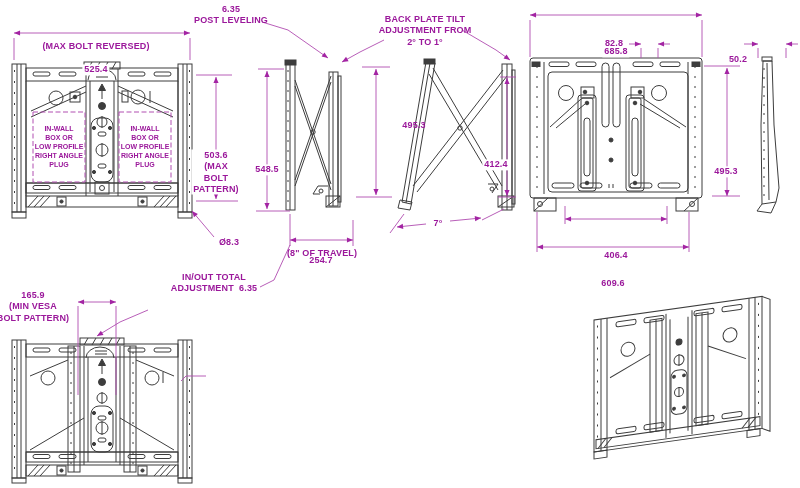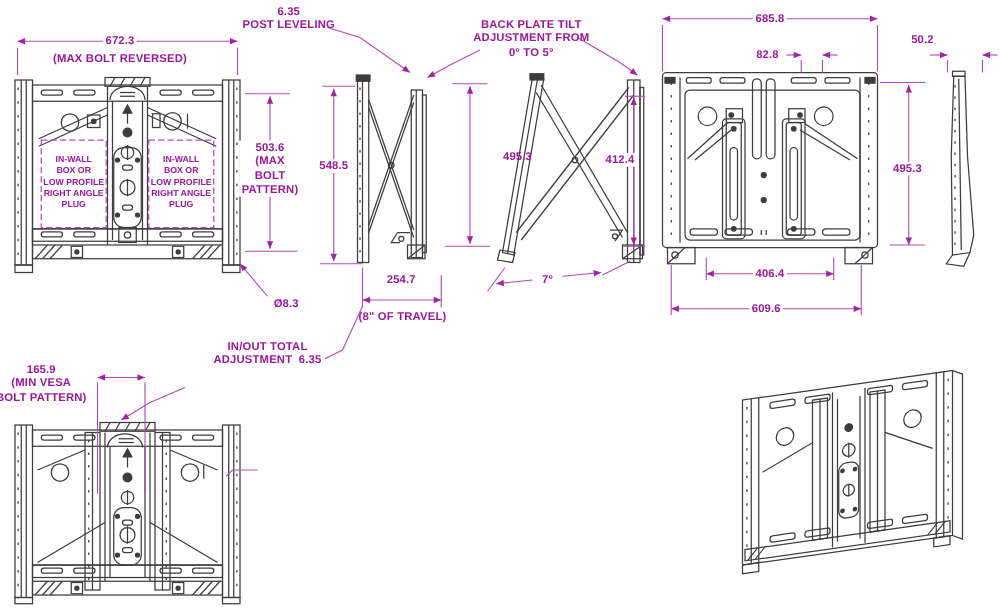--- a/index.html
+++ b/index.html
@@ -2,21 +2,21 @@
 <html><head>
 <meta charset="utf-8">
 <style>
   html,body{margin:0;padding:0;background:#fff;}
   #canvas{position:relative;width:800px;height:488px;background:#fff;overflow:hidden;
           font-family:"Liberation Sans",sans-serif;}
   #canvas svg{position:absolute;left:0;top:0;z-index:1;}
   .lbl{position:absolute;transform:translate(-50%,-50%);color:#9B189B;font-weight:700;
        font-size:9px;line-height:1.25;text-align:center;white-space:pre;
        letter-spacing:.15px;z-index:2;}
-  .wbg{background:#fff;padding:0 2px;}
+  .wbg{background:#fff;padding:0 2px;margin-top:37px;}
   .small{font-size:7px;line-height:1.28;letter-spacing:0;}
 </style>
 </head>
 <body>
 
 <div id="canvas">
 
 <svg width="800" height="488" viewBox="0 0 800 488">
   <defs>
     <marker id="ar" viewBox="0 0 10 10" refX="9.5" refY="5" markerWidth="9" markerHeight="7.5" orient="auto-start-reverse">
@@ -389,30 +389,30 @@
     <polyline points="262,22 288,30 328,58" marker-end="url(#ar)"></polyline>
     <polyline points="384,40 360,52 342,62" marker-end="url(#ar)"></polyline>
     <polyline points="462,30 496,50 510,60" marker-end="url(#ar)"></polyline>
     <line x1="214" y1="237" x2="192" y2="211" marker-end="url(#ar)"></line>
     <polyline points="260,287 274,280 290,245"></polyline>
     <polyline points="148,310 120,322 97,336" marker-end="url(#ar)"></polyline>
     <polyline points="206,376 186,376 181,381"></polyline>
   </g>
 </svg>
 
-<div class="lbl wbg" style="left:96px;top:33px">672.3</div>
+<div class="lbl wbg" style="left:96px;top:33px">525.4</div>
 <div class="lbl" style="left:96px;top:47px">(MAX BOLT REVERSED)</div>
 <div class="lbl" style="left:231px;top:15px">6.35
 POST LEVELING</div>
 <div class="lbl" style="left:425px;top:31px">BACK PLATE TILT
 ADJUSTMENT FROM
-0° TO 5°</div>
+2° TO 1°</div>
 <div class="lbl wbg" style="left:616px;top:15px">685.8</div>
 <div class="lbl" style="left:614px;top:44px">82.8</div>
-<div class="lbl" style="left:738px;top:32px">50.2</div>
+<div class="lbl" style="left:738px;top:60px">50.2</div>
 <div class="lbl wbg" style="left:216px;top:135px">503.6
 (MAX
 BOLT
 PATTERN)</div>
 <div class="lbl wbg" style="left:267px;top:133px">548.5</div>
 <div class="lbl" style="left:414px;top:126px">495.3</div>
 <div class="lbl wbg" style="left:496px;top:128px">412.4</div>
 <div class="lbl wbg" style="left:726px;top:135px">495.3</div>
 <div class="lbl small" style="left:59px;top:147px">IN-WALL
 BOX OR

